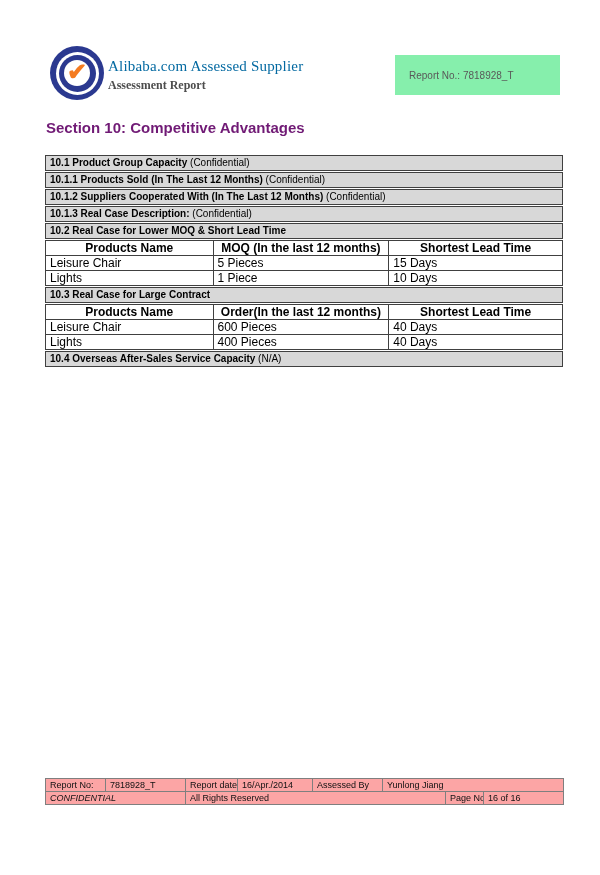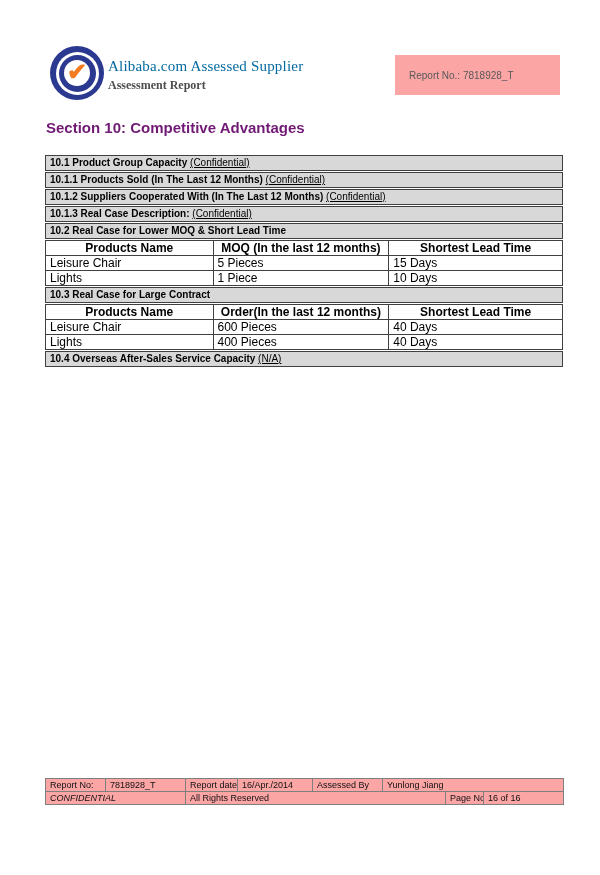--- a/index.html
+++ b/index.html
@@ -14,30 +14,30 @@
   .logo-ring{width:43px;height:43px;border-radius:50%;background:#ffffff;
     display:flex;align-items:center;justify-content:center;}
   .logo-core{width:37px;height:37px;border-radius:50%;background:#2b3990;
     display:flex;align-items:center;justify-content:center;}
   .logo-disc{width:26px;height:26px;border-radius:50%;background:#ffffff;
     display:flex;align-items:center;justify-content:center;}
   .logo-check{color:#f47b20;font-size:24px;font-weight:bold;line-height:1;transform:translateY(-1px);}
   .brand{position:absolute;left:108px;top:58px;}
   .brand-title{font-family:"Liberation Serif",serif;font-size:15px;color:#0369a1;letter-spacing:.2px;}
   .brand-sub{font-family:"Liberation Serif",serif;font-size:12px;font-weight:bold;color:#4d4d4d;margin-top:3px;}
-  .report-box{position:absolute;left:395px;top:55px;width:165px;height:40px;background:#fca5a5;
+  .report-box{position:absolute;left:395px;top:55px;width:165px;height:40px;background:#86efac;
     box-sizing:border-box;display:flex;align-items:center;padding-left:14px;font-size:10px;color:#595959;}
   
   .section-title{position:absolute;left:46px;top:119px;font-size:15px;font-weight:bold;color:#701a75;}
   
   .content{position:absolute;left:45px;top:155px;width:518px;}
   .bar{box-sizing:border-box;border:1px solid #404040;background:#d8d8d8;height:16px;line-height:14px;
     padding:0 4px;font-size:10px;margin-bottom:1px;white-space:nowrap;overflow:hidden;}
   .bar-bold{font-weight:bold;}
-  .bar-norm{font-weight:normal;text-decoration:underline;}
+  .bar-norm{font-weight:normal;}
   table.grid{width:100%;border-collapse:collapse;table-layout:fixed;margin-bottom:1px;background:#fff;}
   table.grid th,table.grid td{border:1px solid #404040;height:15px;font-size:12px;padding:0 4px;
     box-sizing:border-box;overflow:hidden;white-space:nowrap;}
   table.grid th{font-weight:bold;text-align:center;}
   table.grid td{font-weight:normal;text-align:left;}
   col.gc1{width:32.4%;} col.gc2{width:34%;} col.gc3{width:33.6%;}
   
   .end-report{position:absolute;left:45px;top:388px;width:518px;text-align:center;font-size:10px;color:#1a1a1a;}
   
   .footer{position:absolute;left:45px;top:778px;width:518px;}

